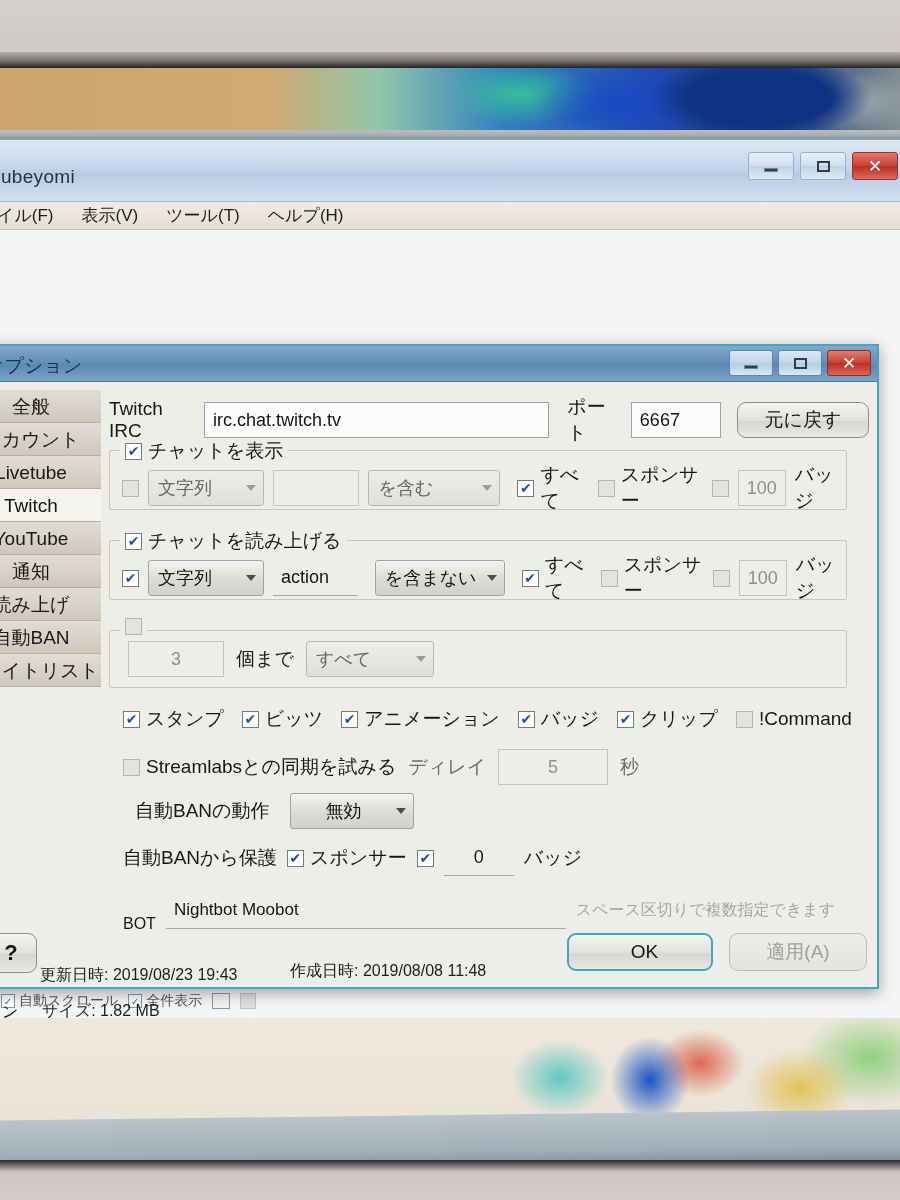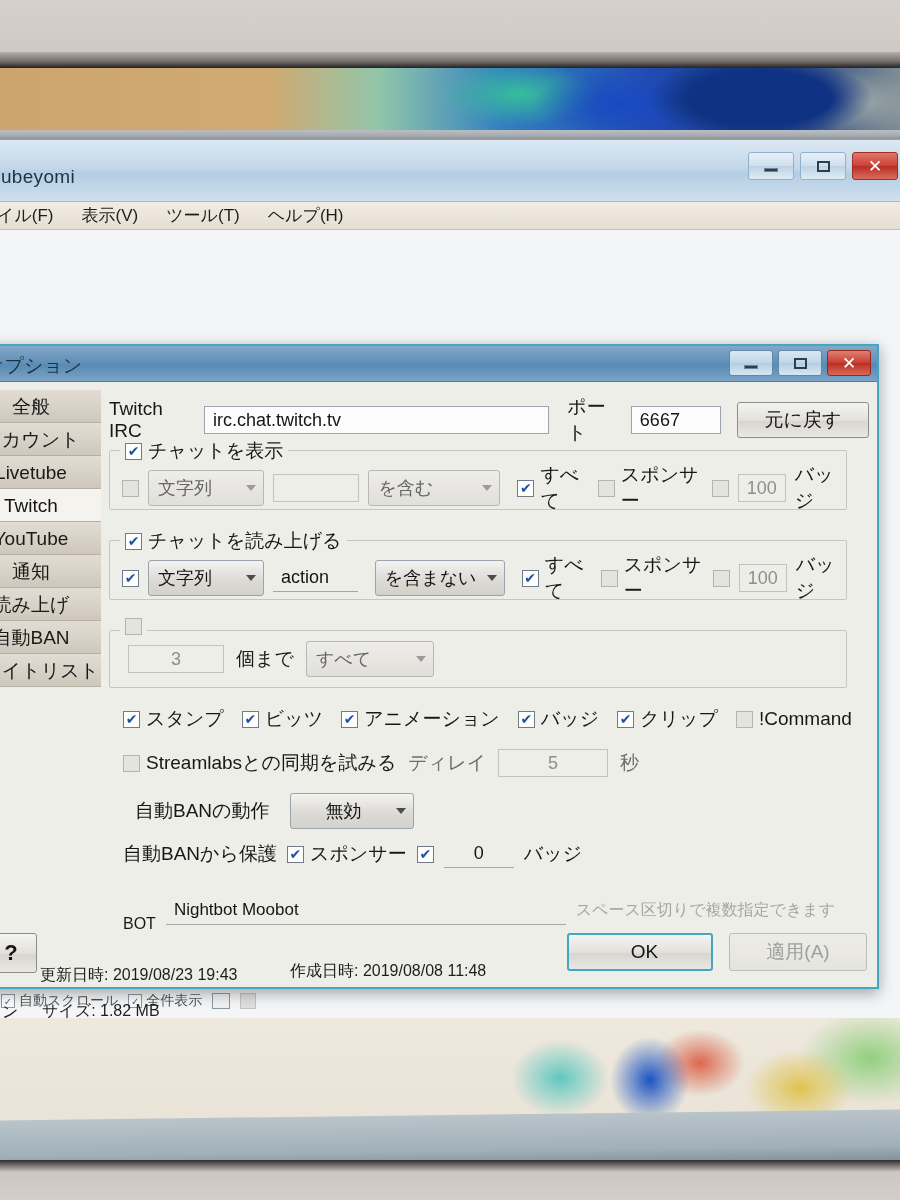--- a/index.html
+++ b/index.html
@@ -167,21 +167,21 @@
     position: absolute; left: 138px; top: 6px; right: 8px; bottom: 56px;
     background: #efefe9;
   }
 
   .row { display: flex; align-items: center; }
   .lbl { font-size: 19px; color: #141414; }
   .lbl-sm { font-size: 16px; color:#141414;margin-top:27px; }
 
   .tf {
     background: #fdfdfd; border: 1px solid #9aa4ad;
-    height: 28px; font-size: 18px; color:#111;
+    height: 36px; font-size: 18px; color:#111;
     padding: 0 8px; display:flex; align-items:center;
   }
   .tf.center { justify-content: center; }
   .tf.disabled { background:#efefe9; color:#8d8d8d; border-color:#c2c2c2;}
   .tf.flat { border:none; background:transparent; border-bottom:1px solid #a5a5a5; }
 
   .combo {
     height: 36px; min-width: 116px;
     background: linear-gradient(180deg,#f4f4f2 0%, #dedcd6 55%, #d3d1ca 100%);
     border: 1px solid #9aa4ad; border-radius: 3px;
@@ -208,21 +208,21 @@
   }
   .group-title {
     position: absolute; top: -13px; left: 10px;
     background: #efefe9; padding: 0 5px;
     display: inline-flex; align-items:center; gap:6px;
   }
 
   .btn {
     height: 38px; min-width: 112px;
     background: linear-gradient(180deg,#f5f5f3 0%, #e3e1db 52%, #d8d6cf 53%, #ebe9e4 100%);
-    border: 1px solid #8d8d85; border-radius: 3px;
+    border: 1px solid #8d8d85; border-radius: 9px;
     display: flex; align-items:center; justify-content:center;
     font-size: 19px; color:#111;
   }
   .btn.default { border: 2px solid #3da7c4; padding-left: 9px; }
   .btn.disabled { color:#9d9d9d; border-color:#bdbdb6;
     background: linear-gradient(180deg,#eeeee9 0%, #e6e4de 100%); }
   .btn.help { min-width: 0; width: 52px; height: 40px; font-size: 22px; font-weight:bold; }
 
   .hint { font-size: 16px; color:#a6a59e; }
 

